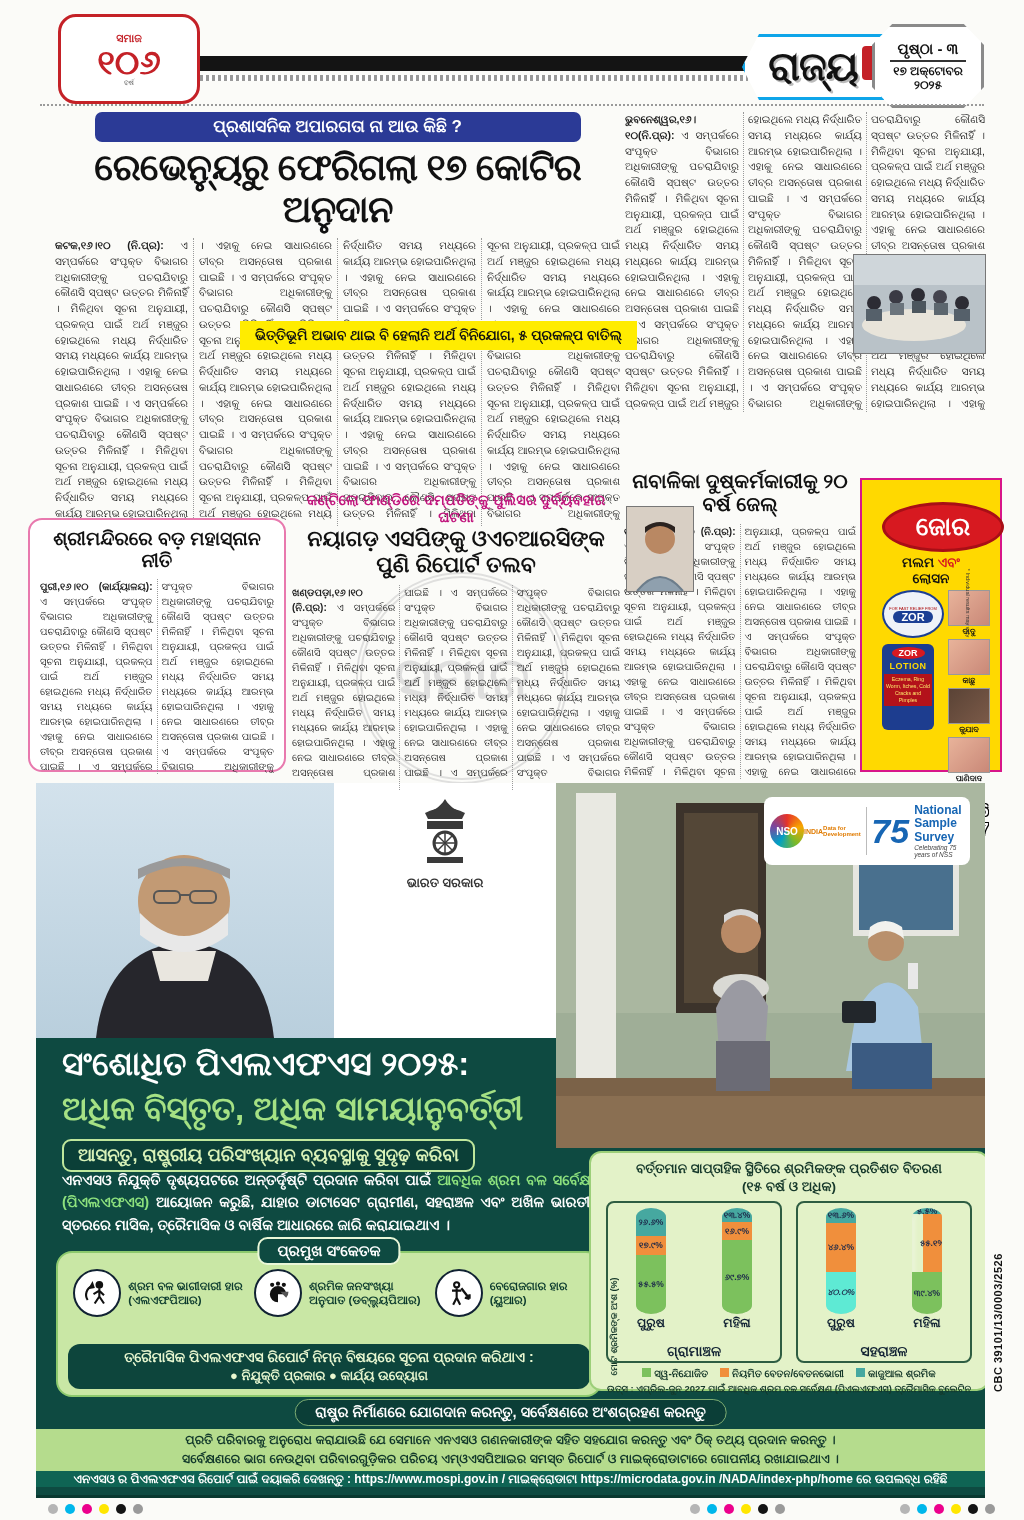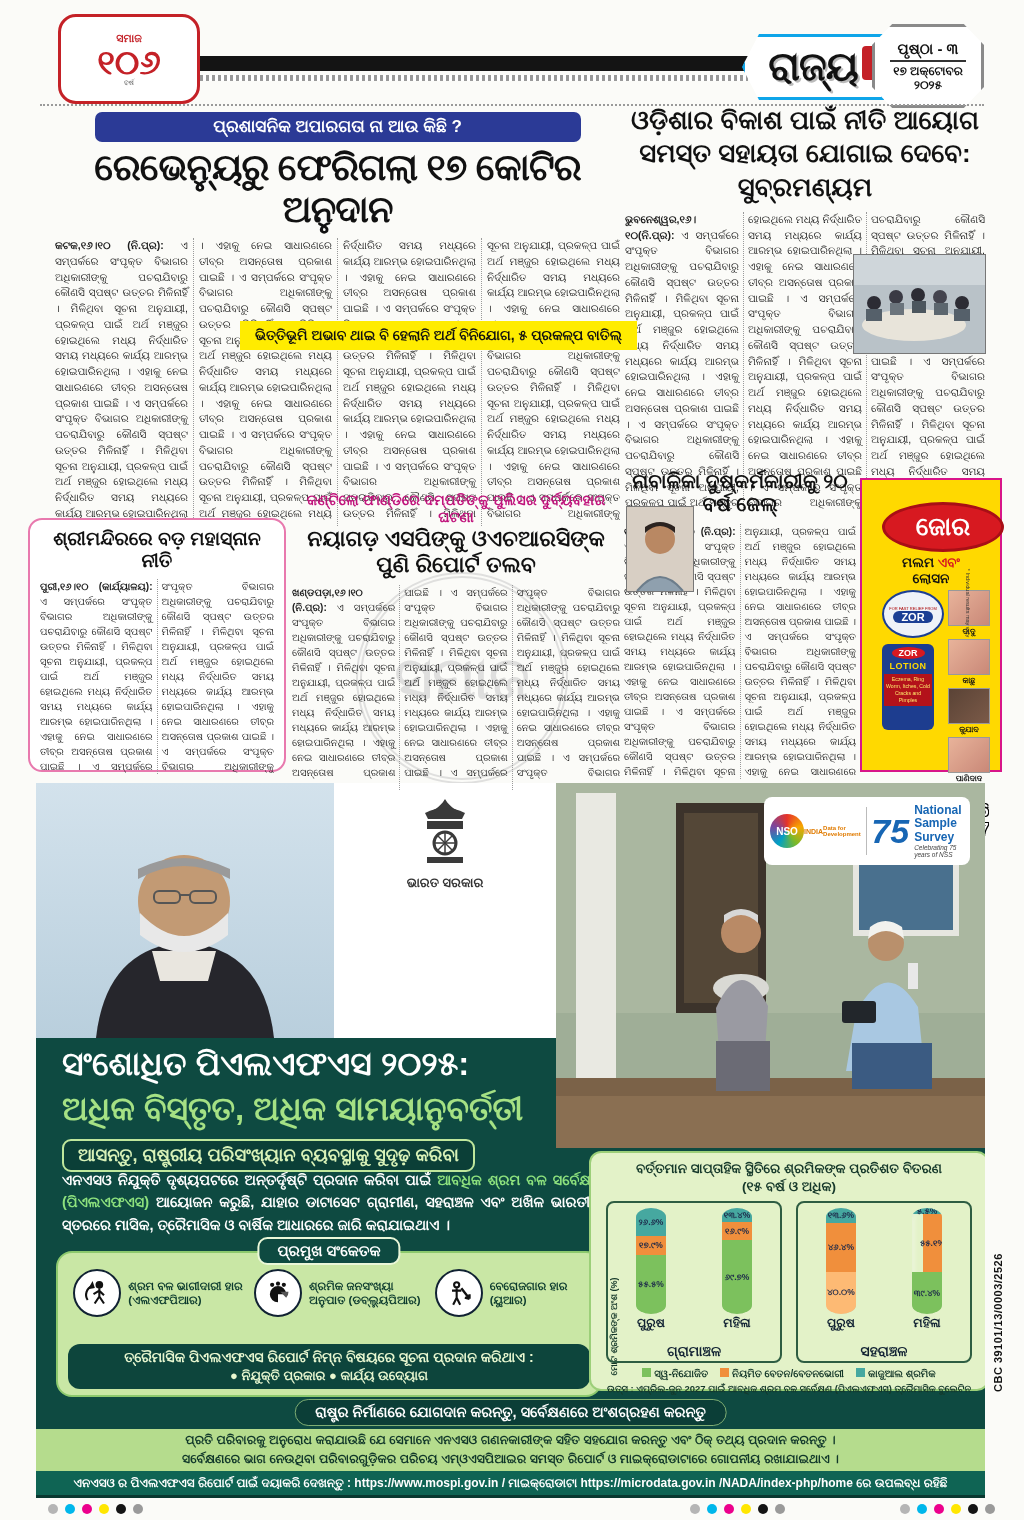--- a/index.html
+++ b/index.html
@@ -86,21 +86,21 @@
   .barwrap{display:flex;flex-direction:column;align-items:center;}
   .cyl{width:30px;height:106px;border-radius:15px/9px;overflow:hidden;display:flex;flex-direction:column;box-shadow:inset -4px 0 6px rgba(0,0,0,.18),inset 3px 0 4px rgba(255,255,255,.35);}
   .seg{display:flex;align-items:center;justify-content:center;font-size:8.5px;font-weight:800;color:#1d2a4a;}
   .bar-label{font-size:12.5px;font-weight:800;color:#123;margin-top:2px;}
   .group-label{position:absolute;left:0;right:0;bottom:1px;text-align:center;font-size:14px;font-weight:800;color:#123;}
   .ch-legend{display:flex;justify-content:center;gap:12px;margin-top:5px;font-size:10px;font-weight:700;color:#15382a;align-items:center;}
   .lg-sq{width:9px;height:9px;display:inline-block;margin-right:3px;}
   .ch-src{font-size:9.5px;font-weight:700;color:#15382a;text-align:center;margin-top:3px;}
   .nat-pill{position:absolute;left:50%;top:616px;transform:translateX(-50%);background:#0b3e37;border:1.5px solid #7fae73;border-radius:14px;color:#fff;font-size:14.5px;font-weight:800;padding:4px 20px;white-space:nowrap;}
   .green-band{left:0;top:646px;width:949px;height:42px;background:#b5dc8d;color:#10372a;font-size:12.5px;font-weight:700;display:flex;flex-direction:column;justify-content:center;text-align:center;line-height:1.5;}
-  .url-band{left:0;top:688px;width:949px;height:24px;background:#0f6454;color:#fff;font-size:12px;font-weight:700;display:flex;align-items:center;justify-content:center;}
+  .url-band{left:0;top:688px;width:949px;height:16px;background:#0f6454;color:#fff;font-size:12px;font-weight:700;display:flex;align-items:center;justify-content:center;}
   .foot-band{left:0;top:712px;width:949px;height:23px;background:#093830;color:#fff;font-size:12px;font-weight:700;display:flex;align-items:center;justify-content:center;gap:6px;}
   .nss-box{left:728px;top:14px;width:206px;height:68px;background:#fff;border-radius:8px;display:flex;align-items:center;padding:4px 6px;box-sizing:border-box;gap:5px;}
   .nss-75{font-size:34px;font-weight:800;color:#1766b4;font-style:italic;line-height:1;}
   .nss-t{color:#1766b4;font-size:12px;font-weight:800;line-height:1.1;}
   .nss-cel{font-size:6.5px;color:#444;font-style:italic;}
   .nss-logo{width:34px;height:34px;border-radius:50%;background:conic-gradient(#e63329,#f7a600,#7ab929,#00a0c6,#7848a0,#e63329);display:flex;align-items:center;justify-content:center;color:#fff;font-size:10px;font-weight:800;flex:none;}
   .nss-dd{font-size:6px;color:#e07b00;font-weight:700;}
   .cbc{left:992px;top:1392px;transform:rotate(-90deg);transform-origin:left top;font-size:11px;font-weight:800;color:#111;letter-spacing:.5px;white-space:nowrap;}
   .regrow{display:flex;gap:7px;}
   .regdot{width:10px;height:10px;border-radius:50%;}
@@ -130,21 +130,20 @@
 <div class="art" style="left:55px;top:112px;width:565px;height:392px;">
   <div class="kicker1 ctr">ପ୍ରଶାସନିକ ଅପାରଗତା ନା ଆଉ କିଛି ?</div>
   <div class="hl1 ctr">ରେଭେନ୍ୟୁରୁ ଫେରିଗଲା ୧୭ କୋଟିର ଅନୁଦାନ</div>
   <div class="body-t c4" style="height:288px;margin-top:7px;position:relative;">
     <b class="dl">କଟକ,୧୬।୧୦ (ନି.ପ୍ର): </b><span>ଏ ସମ୍ପର୍କରେ ସଂପୃକ୍ତ ବିଭାଗର ଅଧିକାରୀଙ୍କୁ ପଚରାଯିବାରୁ କୌଣସି ସ୍ପଷ୍ଟ ଉତ୍ତର ମିଳିନାହିଁ । ମିଳିଥିବା ସୂଚନା ଅନୁଯାୟୀ, ପ୍ରକଳ୍ପ ପାଇଁ ଅର୍ଥ ମଞ୍ଜୁର ହୋଇଥିଲେ ମଧ୍ୟ ନିର୍ଦ୍ଧାରିତ ସମୟ ମଧ୍ୟରେ କାର୍ଯ୍ୟ ଆରମ୍ଭ ହୋଇପାରିନଥିଲା । ଏହାକୁ ନେଇ ସାଧାରଣରେ ତୀବ୍ର ଅସନ୍ତୋଷ ପ୍ରକାଶ ପାଇଛି । ଏ ସମ୍ପର୍କରେ ସଂପୃକ୍ତ ବିଭାଗର ଅଧିକାରୀଙ୍କୁ ପଚରାଯିବାରୁ କୌଣସି ସ୍ପଷ୍ଟ ଉତ୍ତର ମିଳିନାହିଁ । ମିଳିଥିବା ସୂଚନା ଅନୁଯାୟୀ, ପ୍ରକଳ୍ପ ପାଇଁ ଅର୍ଥ ମଞ୍ଜୁର ହୋଇଥିଲେ ମଧ୍ୟ ନିର୍ଦ୍ଧାରିତ ସମୟ ମଧ୍ୟରେ କାର୍ଯ୍ୟ ଆରମ୍ଭ ହୋଇପାରିନଥିଲା । ଏହାକୁ ନେଇ ସାଧାରଣରେ ତୀବ୍ର ଅସନ୍ତୋଷ ପ୍ରକାଶ ପାଇଛି । ଏ ସମ୍ପର୍କରେ ସଂପୃକ୍ତ ବିଭାଗର ଅଧିକାରୀଙ୍କୁ ପଚରାଯିବାରୁ କୌଣସି ସ୍ପଷ୍ଟ ଉତ୍ତର ମିଳିନାହିଁ । ମିଳିଥିବା ସୂଚନା ଅନୁଯାୟୀ, ପ୍ରକଳ୍ପ ପାଇଁ ଅର୍ଥ ମଞ୍ଜୁର ହୋଇଥିଲେ ମଧ୍ୟ ନିର୍ଦ୍ଧାରିତ ସମୟ ମଧ୍ୟରେ କାର୍ଯ୍ୟ ଆରମ୍ଭ ହୋଇପାରିନଥିଲା । ଏହାକୁ ନେଇ ସାଧାରଣରେ ତୀବ୍ର ଅସନ୍ତୋଷ ପ୍ରକାଶ ପାଇଛି । ଏ ସମ୍ପର୍କରେ ସଂପୃକ୍ତ ବିଭାଗର ଅଧିକାରୀଙ୍କୁ ପଚରାଯିବାରୁ କୌଣସି ସ୍ପଷ୍ଟ ଉତ୍ତର ମିଳିନାହିଁ । ମିଳିଥିବା ସୂଚନା ଅନୁଯାୟୀ, ପ୍ରକଳ୍ପ ପାଇଁ ଅର୍ଥ ମଞ୍ଜୁର ହୋଇଥିଲେ ମଧ୍ୟ ନିର୍ଦ୍ଧାରିତ ସମୟ ମଧ୍ୟରେ କାର୍ଯ୍ୟ ଆରମ୍ଭ ହୋଇପାରିନଥିଲା । ଏହାକୁ ନେଇ ସାଧାରଣରେ ତୀବ୍ର ଅସନ୍ତୋଷ ପ୍ରକାଶ ପାଇଛି । ଏ ସମ୍ପର୍କରେ ସଂପୃକ୍ତ ବିଭାଗର ଅଧିକାରୀଙ୍କୁ ପଚରାଯିବାରୁ କୌଣସି ସ୍ପଷ୍ଟ ଉତ୍ତର ମିଳିନାହିଁ । ମିଳିଥିବା ସୂଚନା ଅନୁଯାୟୀ, ପ୍ରକଳ୍ପ ପାଇଁ ଅର୍ଥ ମଞ୍ଜୁର ହୋଇଥିଲେ ମଧ୍ୟ ନିର୍ଦ୍ଧାରିତ ସମୟ ମଧ୍ୟରେ କାର୍ଯ୍ୟ ଆରମ୍ଭ ହୋଇପାରିନଥିଲା । ଏହାକୁ ନେଇ ସାଧାରଣରେ ତୀବ୍ର ଅସନ୍ତୋଷ ପ୍ରକାଶ ପାଇଛି । ଏ ସମ୍ପର୍କରେ ସଂପୃକ୍ତ ବିଭାଗର ଅଧିକାରୀଙ୍କୁ ପଚରାଯିବାରୁ କୌଣସି ସ୍ପଷ୍ଟ ଉତ୍ତର ମିଳିନାହିଁ । ମିଳିଥିବା ସୂଚନା ଅନୁଯାୟୀ, ପ୍ରକଳ୍ପ ପାଇଁ ଅର୍ଥ ମଞ୍ଜୁର ହୋଇଥିଲେ ମଧ୍ୟ ନିର୍ଦ୍ଧାରିତ ସମୟ ମଧ୍ୟରେ କାର୍ଯ୍ୟ ଆରମ୍ଭ ହୋଇପାରିନଥିଲା । ଏହାକୁ ନେଇ ସାଧାରଣରେ ତୀବ୍ର ଅସନ୍ତୋଷ ପ୍ରକାଶ ପାଇଛି । ଏ ସମ୍ପର୍କରେ ସଂପୃକ୍ତ ବିଭାଗର ଅଧିକାରୀଙ୍କୁ ପଚରାଯିବାରୁ କୌଣସି ସ୍ପଷ୍ଟ ଉତ୍ତର ମିଳିନାହିଁ । ମିଳିଥିବା ସୂଚନା ଅନୁଯାୟୀ, ପ୍ରକଳ୍ପ ପାଇଁ ଅର୍ଥ ମଞ୍ଜୁର ହୋଇଥିଲେ ମଧ୍ୟ ନିର୍ଦ୍ଧାରିତ ସମୟ ମଧ୍ୟରେ କାର୍ଯ୍ୟ ଆରମ୍ଭ ହୋଇପାରିନଥିଲା । ଏହାକୁ ନେଇ ସାଧାରଣରେ ତୀବ୍ର ଅସନ୍ତୋଷ ପ୍ରକାଶ ପାଇଛି । ଏ ସମ୍ପର୍କରେ ସଂପୃକ୍ତ ବିଭାଗର ଅଧିକାରୀଙ୍କୁ ପଚରାଯିବାରୁ କୌଣସି ସ୍ପଷ୍ଟ ଉତ୍ତର ମିଳିନାହିଁ । ମିଳିଥିବା ସୂଚନା ଅନୁଯାୟୀ, ପ୍ରକଳ୍ପ ପାଇଁ ଅର୍ଥ ମଞ୍ଜୁର ହୋଇଥିଲେ ମଧ୍ୟ ନିର୍ଦ୍ଧାରିତ ସମୟ ମଧ୍ୟରେ କାର୍ଯ୍ୟ ଆରମ୍ଭ ହୋଇପାରିନଥିଲା । ଏହାକୁ ନେଇ ସାଧାରଣରେ ତୀବ୍ର ଅସନ୍ତୋଷ ପ୍ରକାଶ ପାଇଛି । ଏ ସମ୍ପର୍କରେ ସଂପୃକ୍ତ ବିଭାଗର ଅଧିକାରୀଙ୍କୁ ପଚରାଯିବାରୁ କୌଣସି ସ୍ପଷ୍ଟ ଉତ୍ତର ମିଳିନାହିଁ । ମିଳିଥିବା ସୂଚନା ଅନୁଯାୟୀ, ପ୍ରକଳ୍ପ ପାଇଁ ଅର୍ଥ ମଞ୍ଜୁର ହୋଇଥିଲେ ମଧ୍ୟ ନିର୍ଦ୍ଧାରିତ ସମୟ ମଧ୍ୟରେ କାର୍ଯ୍ୟ ଆରମ୍ଭ ହୋଇପାରିନଥିଲା । ଏହାକୁ ନେଇ ସାଧାରଣରେ ତୀବ୍ର ଅସନ୍ତୋଷ ପ୍ରକାଶ ପାଇଛି । ଏ ସମ୍ପର୍କରେ ସଂପୃକ୍ତ ବିଭାଗର ଅଧିକାରୀଙ୍କୁ ପଚରାଯିବାରୁ କୌଣସି ସ୍ପଷ୍ଟ ଉତ୍ତର ମିଳିନାହିଁ । ମିଳିଥିବା ସୂଚନା ଅନୁଯାୟୀ, ପ୍ରକଳ୍ପ ପାଇଁ ଅର୍ଥ ମଞ୍ଜୁର ହୋଇଥିଲେ ମଧ୍ୟ ନିର୍ଦ୍ଧାରିତ ସମୟ ମଧ୍ୟରେ କାର୍ଯ୍ୟ ଆରମ୍ଭ ହୋଇପାରିନଥିଲା । ଏହାକୁ ନେଇ ସାଧାରଣରେ ତୀବ୍ର ଅସନ୍ତୋଷ ପ୍ରକାଶ ପାଇଛି । ଏ ସମ୍ପର୍କରେ ସଂପୃକ୍ତ ବିଭାଗର ଅଧିକାରୀଙ୍କୁ ପଚରାଯିବାରୁ କୌଣସି ସ୍ପଷ୍ଟ ଉତ୍ତର ମିଳିନାହିଁ । ମିଳିଥିବା ସୂଚନା ଅନୁଯାୟୀ, ପ୍ରକଳ୍ପ ପାଇଁ ଅର୍ଥ ମଞ୍ଜୁର ହୋଇଥିଲେ ମଧ୍ୟ ନିର୍ଦ୍ଧାରିତ ସମୟ ମଧ୍ୟରେ କାର୍ଯ୍ୟ ଆରମ୍ଭ ହୋଇପାରିନଥିଲା । ଏହାକୁ ନେଇ ସାଧାରଣରେ ତୀବ୍ର ଅସନ୍ତୋଷ ପ୍ରକାଶ ପାଇଛି । ଏ ସମ୍ପର୍କରେ ସଂପୃକ୍ତ ବିଭାଗର ଅଧିକାରୀଙ୍କୁ ପଚରାଯିବାରୁ କୌଣସି ସ୍ପଷ୍ଟ ଉତ୍ତର ମିଳିନାହିଁ । ମିଳିଥିବା ସୂଚନା ଅନୁଯାୟୀ, ପ୍ରକଳ୍ପ ପାଇଁ ଅର୍ଥ ମଞ୍ଜୁର ହୋଇଥିଲେ ମଧ୍ୟ ନିର୍ଦ୍ଧାରିତ ସମୟ ମଧ୍ୟରେ କାର୍ଯ୍ୟ ଆରମ୍ଭ ହୋଇପାରିନଥିଲା । ଏହାକୁ ନେଇ ସାଧାରଣରେ ତୀବ୍ର ଅସନ୍ତୋଷ ପ୍ରକାଶ ପାଇଛି । ଏ ସମ୍ପର୍କରେ ସଂପୃକ୍ତ ବିଭାଗର ଅଧିକାରୀଙ୍କୁ ପଚରାଯିବାରୁ କୌଣସି ସ୍ପଷ୍ଟ ଉତ୍ତର ମିଳିନାହିଁ । ମିଳିଥିବା ସୂଚନା ଅନୁଯାୟୀ, ପ୍ରକଳ୍ପ ପାଇଁ ଅର୍ଥ ମଞ୍ଜୁର ହୋଇଥିଲେ ମଧ୍ୟ ନିର୍ଦ୍ଧାରିତ ସମୟ ମଧ୍ୟରେ କାର୍ଯ୍ୟ ଆରମ୍ଭ ହୋଇପାରିନଥିଲା । ଏହାକୁ ନେଇ ସାଧାରଣରେ ତୀବ୍ର ଅସନ୍ତୋଷ ପ୍ରକାଶ ପାଇଛି । ଏ ସମ୍ପର୍କରେ ସଂପୃକ୍ତ ବିଭାଗର ଅଧିକାରୀଙ୍କୁ ପଚରାଯିବାରୁ କୌଣସି ସ୍ପଷ୍ଟ ଉତ୍ତର ମିଳିନାହିଁ । ମିଳିଥିବା ସୂଚନା ଅନୁଯାୟୀ, ପ୍ରକଳ୍ପ ପାଇଁ ଅର୍ଥ ମଞ୍ଜୁର ହୋଇଥିଲେ ମଧ୍ୟ ନିର୍ଦ୍ଧାରିତ ସମୟ ମଧ୍ୟରେ କାର୍ଯ୍ୟ ଆରମ୍ଭ ହୋଇପାରିନଥିଲା । ଏହାକୁ ନେଇ ସାଧାରଣରେ ତୀବ୍ର ଅସନ୍ତୋଷ ପ୍ରକାଶ ପାଇଛି । ଏ ସମ୍ପର୍କରେ ସଂପୃକ୍ତ ବିଭାଗର ଅଧିକାରୀଙ୍କୁ ପଚରାଯିବାରୁ କୌଣସି ସ୍ପଷ୍ଟ ଉତ୍ତର ମିଳିନାହିଁ । ମିଳିଥିବା ସୂଚନା ଅନୁଯାୟୀ, ପ୍ରକଳ୍ପ ପାଇଁ ଅର୍ଥ ମଞ୍ଜୁର ହୋଇଥିଲେ ମଧ୍ୟ ନିର୍ଦ୍ଧାରିତ ସମୟ ମଧ୍ୟରେ କାର୍ଯ୍ୟ ଆରମ୍ଭ ହୋଇପାରିନଥିଲା । ଏହାକୁ ନେଇ ସାଧାରଣରେ ତୀବ୍ର ଅସନ୍ତୋଷ ପ୍ରକାଶ ପାଇଛି । ଏ ସମ୍ପର୍କରେ ସଂପୃକ୍ତ ବିଭାଗର ଅଧିକାରୀଙ୍କୁ ପଚରାଯିବାରୁ କୌଣସି ସ୍ପଷ୍ଟ ଉତ୍ତର ମିଳିନାହିଁ । ମିଳିଥିବା ସୂଚନା ଅନୁଯାୟୀ, ପ୍ରକଳ୍ପ ପାଇଁ ଅର୍ଥ ମଞ୍ଜୁର ହୋଇଥିଲେ ମଧ୍ୟ ନିର୍ଦ୍ଧାରିତ ସମୟ ମଧ୍ୟରେ କାର୍ଯ୍ୟ ଆରମ୍ଭ ହୋଇପାରିନଥିଲା । ଏହାକୁ ନେଇ ସାଧାରଣରେ ତୀବ୍ର ଅସନ୍ତୋଷ ପ୍ରକାଶ ପାଇଛି । </span>
   </div>
   <div class="abs yellow-sub" style="left:185px;top:209px;width:397px;height:29px;">ଭିତ୍ତିଭୂମି ଅଭାବ ଥାଇ ବି ହେଲାନି ଅର୍ଥ ବିନିଯୋଗ, ୫ ପ୍ରକଳ୍ପ ବାତିଲ୍</div>
 </div>
 
 <div class="art" style="left:625px;top:104px;width:360px;height:380px;">
-  <div class="hl2 ctr">ଓଡ଼ିଶାର ବିକାଶ ପାଇଁ ନୀତି ଆୟୋଗ ସମସ୍ତ ସହାୟତା ଯୋଗାଇ ଦେବେ: ସୁବ୍ରମଣ୍ୟମ</div>
   <div class="body-t c3" style="height:300px;margin-top:8px;">
     <b class="dl">ଭୁବନେଶ୍ୱର,୧୬।୧୦(ନି.ପ୍ର): </b><span>ଏ ସମ୍ପର୍କରେ ସଂପୃକ୍ତ ବିଭାଗର ଅଧିକାରୀଙ୍କୁ ପଚରାଯିବାରୁ କୌଣସି ସ୍ପଷ୍ଟ ଉତ୍ତର ମିଳିନାହିଁ । ମିଳିଥିବା ସୂଚନା ଅନୁଯାୟୀ, ପ୍ରକଳ୍ପ ପାଇଁ ଅର୍ଥ ମଞ୍ଜୁର ହୋଇଥିଲେ ମଧ୍ୟ ନିର୍ଦ୍ଧାରିତ ସମୟ ମଧ୍ୟରେ କାର୍ଯ୍ୟ ଆରମ୍ଭ ହୋଇପାରିନଥିଲା । ଏହାକୁ ନେଇ ସାଧାରଣରେ ତୀବ୍ର ଅସନ୍ତୋଷ ପ୍ରକାଶ ପାଇଛି । ଏ ସମ୍ପର୍କରେ ସଂପୃକ୍ତ ବିଭାଗର ଅଧିକାରୀଙ୍କୁ ପଚରାଯିବାରୁ କୌଣସି ସ୍ପଷ୍ଟ ଉତ୍ତର ମିଳିନାହିଁ । ମିଳିଥିବା ସୂଚନା ଅନୁଯାୟୀ, ପ୍ରକଳ୍ପ ପାଇଁ ଅର୍ଥ ମଞ୍ଜୁର ହୋଇଥିଲେ ମଧ୍ୟ ନିର୍ଦ୍ଧାରିତ ସମୟ ମଧ୍ୟରେ କାର୍ଯ୍ୟ ଆରମ୍ଭ ହୋଇପାରିନଥିଲା । ଏହାକୁ ନେଇ ସାଧାରଣରେ ତୀବ୍ର ଅସନ୍ତୋଷ ପ୍ରକାଶ ପାଇଛି । ଏ ସମ୍ପର୍କରେ ସଂପୃକ୍ତ ବିଭାଗର ଅଧିକାରୀଙ୍କୁ ପଚରାଯିବାରୁ କୌଣସି ସ୍ପଷ୍ଟ ଉତ୍ତର ମିଳିନାହିଁ । ମିଳିଥିବା ସୂଚନା ଅନୁଯାୟୀ, ପ୍ରକଳ୍ପ ପାଇଁ ଅର୍ଥ ମଞ୍ଜୁର ହୋଇଥିଲେ ମଧ୍ୟ ନିର୍ଦ୍ଧାରିତ ସମୟ ମଧ୍ୟରେ କାର୍ଯ୍ୟ ଆରମ୍ଭ ହୋଇପାରିନଥିଲା । ଏହାକୁ ନେଇ ସାଧାରଣରେ ତୀବ୍ର ଅସନ୍ତୋଷ ପ୍ରକାଶ ପାଇଛି । ଏ ସମ୍ପର୍କରେ ସଂପୃକ୍ତ ବିଭାଗର ଅଧିକାରୀଙ୍କୁ ପଚରାଯିବାରୁ କୌଣସି ସ୍ପଷ୍ଟ ଉତ୍ତର ମିଳିନାହିଁ । ମିଳିଥିବା ସୂଚନା ଅନୁଯାୟୀ, ପ୍ରକଳ୍ପ ପାଇଁ ଅର୍ଥ ମଞ୍ଜୁର ହୋଇଥିଲେ ମଧ୍ୟ ନିର୍ଦ୍ଧାରିତ ସମୟ ମଧ୍ୟରେ କାର୍ଯ୍ୟ ଆରମ୍ଭ ହୋଇପାରିନଥିଲା । ଏହାକୁ ନେଇ ସାଧାରଣରେ ତୀବ୍ର ଅସନ୍ତୋଷ ପ୍ରକାଶ ପାଇଛି । ଏ ସମ୍ପର୍କରେ ସଂପୃକ୍ତ ବିଭାଗର ଅଧିକାରୀଙ୍କୁ ପଚରାଯିବାରୁ କୌଣସି ସ୍ପଷ୍ଟ ଉତ୍ତର ମିଳିନାହିଁ । ମିଳିଥିବା ସୂଚନା ଅନୁଯାୟୀ, ପ୍ରକଳ୍ପ ପାଇଁ ଅର୍ଥ ମଞ୍ଜୁର ହୋଇଥିଲେ ମଧ୍ୟ ନିର୍ଦ୍ଧାରିତ ସମୟ ମଧ୍ୟରେ କାର୍ଯ୍ୟ ଆରମ୍ଭ ହୋଇପାରିନଥିଲା । ଏହାକୁ ନେଇ ସାଧାରଣରେ ତୀବ୍ର ଅସନ୍ତୋଷ ପ୍ରକାଶ ପାଇଛି । ଏ ସମ୍ପର୍କରେ ସଂପୃକ୍ତ ବିଭାଗର ଅଧିକାରୀଙ୍କୁ ପଚରାଯିବାରୁ କୌଣସି ସ୍ପଷ୍ଟ ଉତ୍ତର ମିଳିନାହିଁ । ମିଳିଥିବା ସୂଚନା ଅନୁଯାୟୀ, ପ୍ରକଳ୍ପ ପାଇଁ ଅର୍ଥ ମଞ୍ଜୁର ହୋଇଥିଲେ ମଧ୍ୟ ନିର୍ଦ୍ଧାରିତ ସମୟ ମଧ୍ୟରେ କାର୍ଯ୍ୟ ଆରମ୍ଭ ହୋଇପାରିନଥିଲା । ଏହାକୁ ନେଇ ସାଧାରଣରେ ତୀବ୍ର ଅସନ୍ତୋଷ ପ୍ରକାଶ ପାଇଛି । ଏ ସମ୍ପର୍କରେ ସଂପୃକ୍ତ ବିଭାଗର ଅଧିକାରୀଙ୍କୁ ପଚରାଯିବାରୁ କୌଣସି ସ୍ପଷ୍ଟ ଉତ୍ତର ମିଳିନାହିଁ । ମିଳିଥିବା ସୂଚନା ଅନୁଯାୟୀ, ପ୍ରକଳ୍ପ ପାଇଁ ଅର୍ଥ ମଞ୍ଜୁର ହୋଇଥିଲେ ମଧ୍ୟ ନିର୍ଦ୍ଧାରିତ ସମୟ ମଧ୍ୟରେ କାର୍ଯ୍ୟ ଆରମ୍ଭ ହୋଇପାରିନଥିଲା । ଏହାକୁ ନେଇ ସାଧାରଣରେ ତୀବ୍ର ଅସନ୍ତୋଷ ପ୍ରକାଶ ପାଇଛି । ଏ ସମ୍ପର୍କରେ ସଂପୃକ୍ତ ବିଭାଗର ଅଧିକାରୀଙ୍କୁ ପଚରାଯିବାରୁ କୌଣସି ସ୍ପଷ୍ଟ ଉତ୍ତର ମିଳିନାହିଁ । ମିଳିଥିବା ସୂଚନା ଅନୁଯାୟୀ, ପ୍ରକଳ୍ପ ପାଇଁ ଅର୍ଥ ମଞ୍ଜୁର ହୋଇଥିଲେ ମଧ୍ୟ ନିର୍ଦ୍ଧାରିତ ସମୟ ମଧ୍ୟରେ କାର୍ଯ୍ୟ ଆରମ୍ଭ ହୋଇପାରିନଥିଲା । ଏହାକୁ ନେଇ ସାଧାରଣରେ ତୀବ୍ର ଅସନ୍ତୋଷ ପ୍ରକାଶ ପାଇଛି । ଏ ସମ୍ପର୍କରେ ସଂପୃକ୍ତ ବିଭାଗର ଅଧିକାରୀଙ୍କୁ ପଚରାଯିବାରୁ କୌଣସି ସ୍ପଷ୍ଟ ଉତ୍ତର ମିଳିନାହିଁ । ମିଳିଥିବା ସୂଚନା ଅନୁଯାୟୀ, ପ୍ରକଳ୍ପ ପାଇଁ ଅର୍ଥ ମଞ୍ଜୁର ହୋଇଥିଲେ ମଧ୍ୟ ନିର୍ଦ୍ଧାରିତ ସମୟ ମଧ୍ୟରେ କାର୍ଯ୍ୟ ଆରମ୍ଭ ହୋଇପାରିନଥିଲା । ଏହାକୁ ନେଇ ସାଧାରଣରେ ତୀବ୍ର ଅସନ୍ତୋଷ ପ୍ରକାଶ ପାଇଛି । ଏ ସମ୍ପର୍କରେ ସଂପୃକ୍ତ ବିଭାଗର ଅଧିକାରୀଙ୍କୁ ପଚରାଯିବାରୁ କୌଣସି ସ୍ପଷ୍ଟ ଉତ୍ତର ମିଳିନାହିଁ । ମିଳିଥିବା ସୂଚନା ଅନୁଯାୟୀ, ପ୍ରକଳ୍ପ ପାଇଁ ଅର୍ଥ ମଞ୍ଜୁର ହୋଇଥିଲେ ମଧ୍ୟ ନିର୍ଦ୍ଧାରିତ ସମୟ ମଧ୍ୟରେ କାର୍ଯ୍ୟ ଆରମ୍ଭ ହୋଇପାରିନଥିଲା । ଏହାକୁ ନେଇ ସାଧାରଣରେ ତୀବ୍ର ଅସନ୍ତୋଷ ପ୍ରକାଶ ପାଇଛି । ଏ ସମ୍ପର୍କରେ ସଂପୃକ୍ତ ବିଭାଗର ଅଧିକାରୀଙ୍କୁ ପଚରାଯିବାରୁ କୌଣସି ସ୍ପଷ୍ଟ ଉତ୍ତର ମିଳିନାହିଁ । ମିଳିଥିବା ସୂଚନା ଅନୁଯାୟୀ, ପ୍ରକଳ୍ପ ପାଇଁ ଅର୍ଥ ମଞ୍ଜୁର ହୋଇଥିଲେ ମଧ୍ୟ ନିର୍ଦ୍ଧାରିତ ସମୟ ମଧ୍ୟରେ କାର୍ଯ୍ୟ ଆରମ୍ଭ ହୋଇପାରିନଥିଲା । ଏହାକୁ ନେଇ ସାଧାରଣରେ ତୀବ୍ର ଅସନ୍ତୋଷ ପ୍ରକାଶ ପାଇଛି । ଏ ସମ୍ପର୍କରେ ସଂପୃକ୍ତ ବିଭାଗର ଅଧିକାରୀଙ୍କୁ ପଚରାଯିବାରୁ କୌଣସି ସ୍ପଷ୍ଟ ଉତ୍ତର ମିଳିନାହିଁ । ମିଳିଥିବା ସୂଚନା ଅନୁଯାୟୀ, ପ୍ରକଳ୍ପ ପାଇଁ ଅର୍ଥ ମଞ୍ଜୁର ହୋଇଥିଲେ ମଧ୍ୟ ନିର୍ଦ୍ଧାରିତ ସମୟ ମଧ୍ୟରେ କାର୍ଯ୍ୟ ଆରମ୍ଭ ହୋଇପାରିନଥିଲା । ଏହାକୁ ନେଇ ସାଧାରଣରେ ତୀବ୍ର ଅସନ୍ତୋଷ ପ୍ରକାଶ ପାଇଛି । </span>
   </div>
   <div class="abs photo" style="left:228px;top:150px;width:131px;height:98px;">
     <svg width="131" height="98" viewBox="0 0 131 98">
       <rect width="131" height="98" fill="#b9c2c8"></rect>
         <rect width="131" height="30" fill="#cfd6da"></rect>
       <ellipse cx="60" cy="70" rx="52" ry="16" fill="#e8e4da"></ellipse>
       <circle cx="20" cy="48" r="7" fill="#2c2c34"></circle>
         <circle cx="42" cy="42" r="7" fill="#3a3a44"></circle>
@@ -398,21 +397,21 @@
               </div>
             </div>
             <div class="group-label">ଗ୍ରାମାଞ୍ଚଳ</div>
           </div>
           <div class="chart-panel">
             <div class="bars-row">
               <div class="barwrap">
                 <div class="cyl">
                   <div class="seg" style="height: 14.416px; background: rgb(70, 168, 160);">୧୩.୬%</div>
                   <div class="seg" style="height: 49.184px; background: rgb(240, 143, 60);">୪୬.୪%</div>
-                  <div class="seg" style="height: 42.4px; background: #fdba74;">୪୦.୦%</div>
+                  <div class="seg" style="height: 42.4px; background: #5eead4; font-style: italic;">୪୦.୦%</div>
                 </div>
                 <div class="bar-label">ପୁରୁଷ</div>
               </div>
               <div class="barwrap">
                 <div class="cyl">
                   <div class="seg" style="height: 5.83px; background: rgb(70, 168, 160);">୫.୫%</div>
                   <div class="seg" style="height: 58.406px; background: rgb(240, 143, 60); margin-left: 11px;">୫୫.୧%</div>
                   <div class="seg" style="height: 41.764px; background: rgb(124, 193, 93);">୩୯.୪%</div>
                 </div>
                 <div class="bar-label">ମହିଳା</div>

